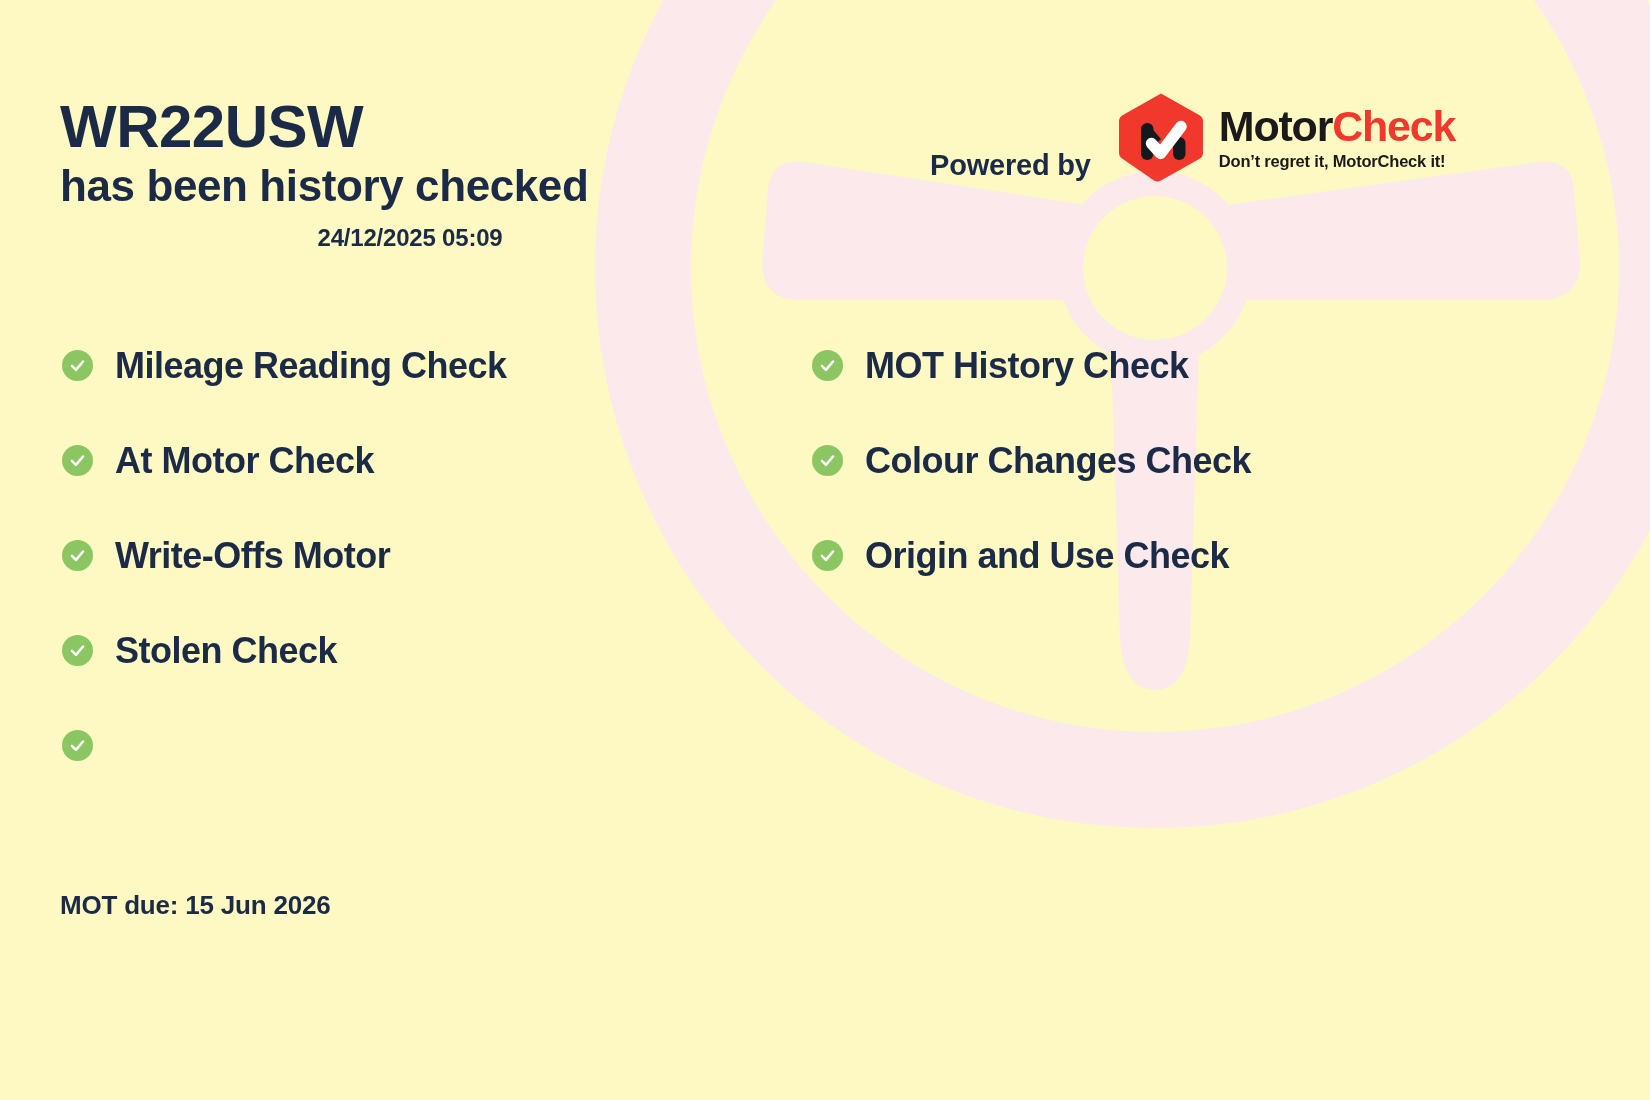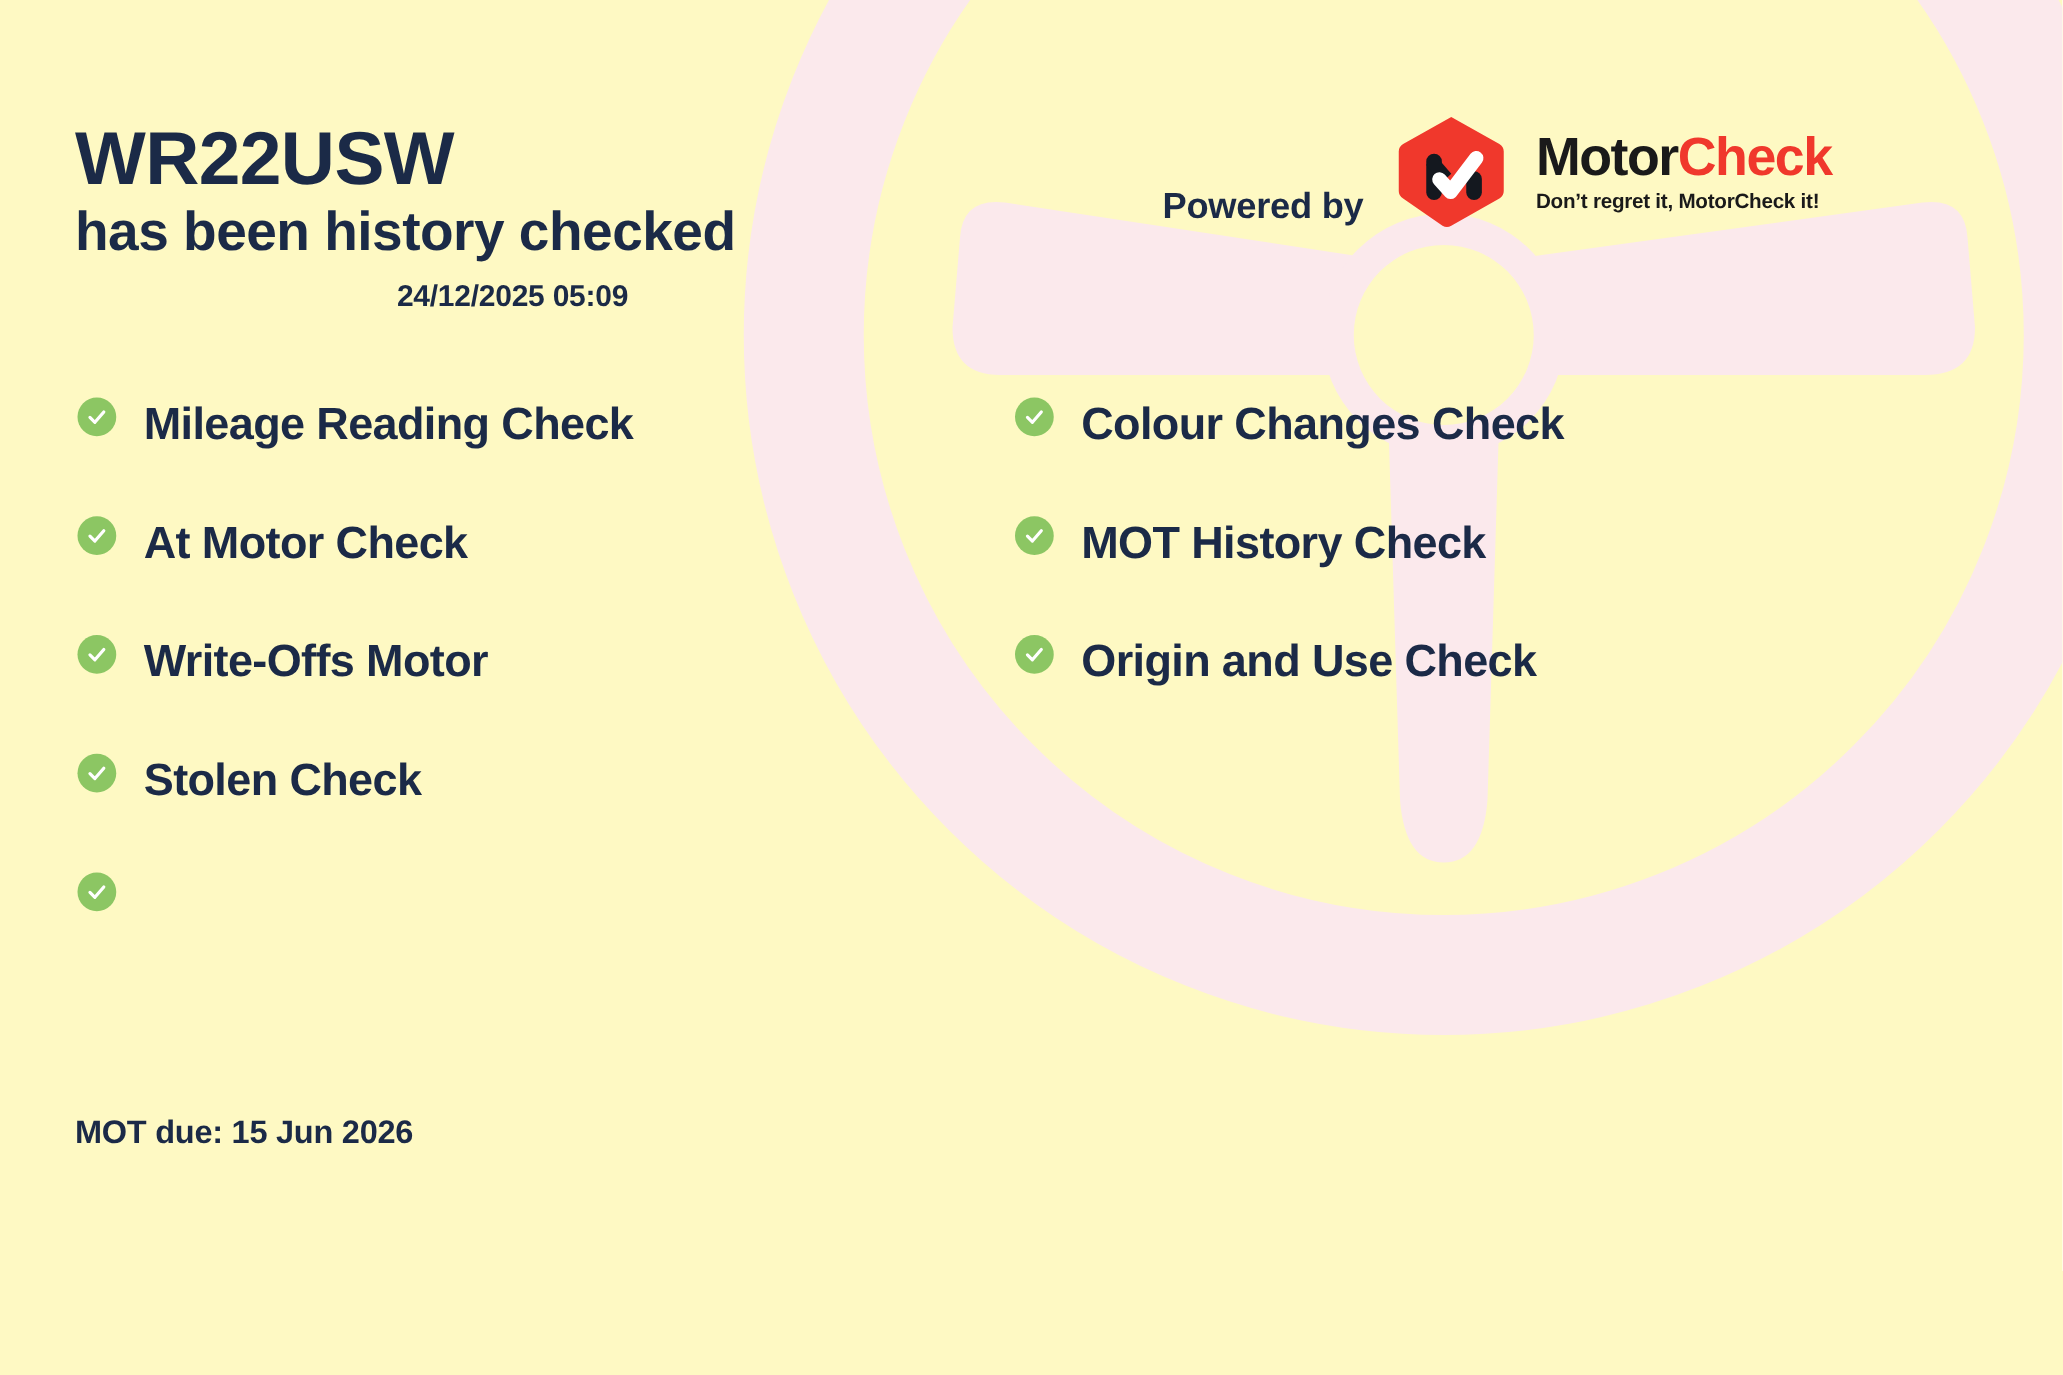--- a/index.html
+++ b/index.html
@@ -72,21 +72,21 @@
   .powered-label {
     font-size: 29px;
     font-weight: 700;
     color: #1B2A47;
     letter-spacing: -0.2px;
     white-space: nowrap;
   }
   .logo-lockup {
     display: flex;
     align-items: center;
-    gap: 24px;
+    gap: 14px;
   }
   .logo-mark { width: 88px; height: 90px; display: block; }
   .logo-text { display: flex; flex-direction: column; line-height: 1; }
   .wordmark {
     font-size: 43px;
     font-weight: 700;
     letter-spacing: -1.2px;
     white-space: nowrap;
   }
   .wordmark .motor { color: #1A1A1A; }
@@ -104,20 +104,21 @@
   .checks-col {
     position: absolute;
     display: flex;
     flex-direction: column;
   }
   #col-left  { left: 62px;  top: 318px; width: 700px; }
   #col-right { left: 812px; top: 318px; width: 690px; }
 
   .check-item {
     display: flex;
+    align-items: center;
     gap: 22px;
     height: 95px;
   }
   .check-badge {
     flex: 0 0 auto;
     width: 31px;
     height: 31px;
     border-radius: 50%;
     background: #8CC663;
     display: flex;
@@ -255,38 +256,38 @@
   </div>
 
   <div class="checks-col" id="col-right">
 
     <div class="check-item">
       <span class="check-badge">
         <svg viewBox="0 0 24 24">
             <path d="M5 12.5 L10 17.5 L19 7" fill="none" stroke="#fff" stroke-width="3.2" stroke-linecap="round" stroke-linejoin="round"></path>
           </svg>
       </span>
+      <span class="check-label">MOT History Check</span>
+    </div>
+
+    <div class="check-item">
+      <span class="check-badge">
+        <svg viewBox="0 0 24 24">
+            <path d="M5 12.5 L10 17.5 L19 7" fill="none" stroke="#fff" stroke-width="3.2" stroke-linecap="round" stroke-linejoin="round"></path>
+          </svg>
+      </span>
       <span class="check-label">Colour Changes Check</span>
     </div>
 
     <div class="check-item">
       <span class="check-badge">
         <svg viewBox="0 0 24 24">
             <path d="M5 12.5 L10 17.5 L19 7" fill="none" stroke="#fff" stroke-width="3.2" stroke-linecap="round" stroke-linejoin="round"></path>
           </svg>
       </span>
-      <span class="check-label">MOT History Check</span>
-    </div>
-
-    <div class="check-item">
-      <span class="check-badge">
-        <svg viewBox="0 0 24 24">
-            <path d="M5 12.5 L10 17.5 L19 7" fill="none" stroke="#fff" stroke-width="3.2" stroke-linecap="round" stroke-linejoin="round"></path>
-          </svg>
-      </span>
       <span class="check-label">Origin and Use Check</span>
     </div>
 
   </div>
 
   <div class="mot-due">MOT due: 15 Jun 2026</div>
 
 </div>
 
 </body></html>

